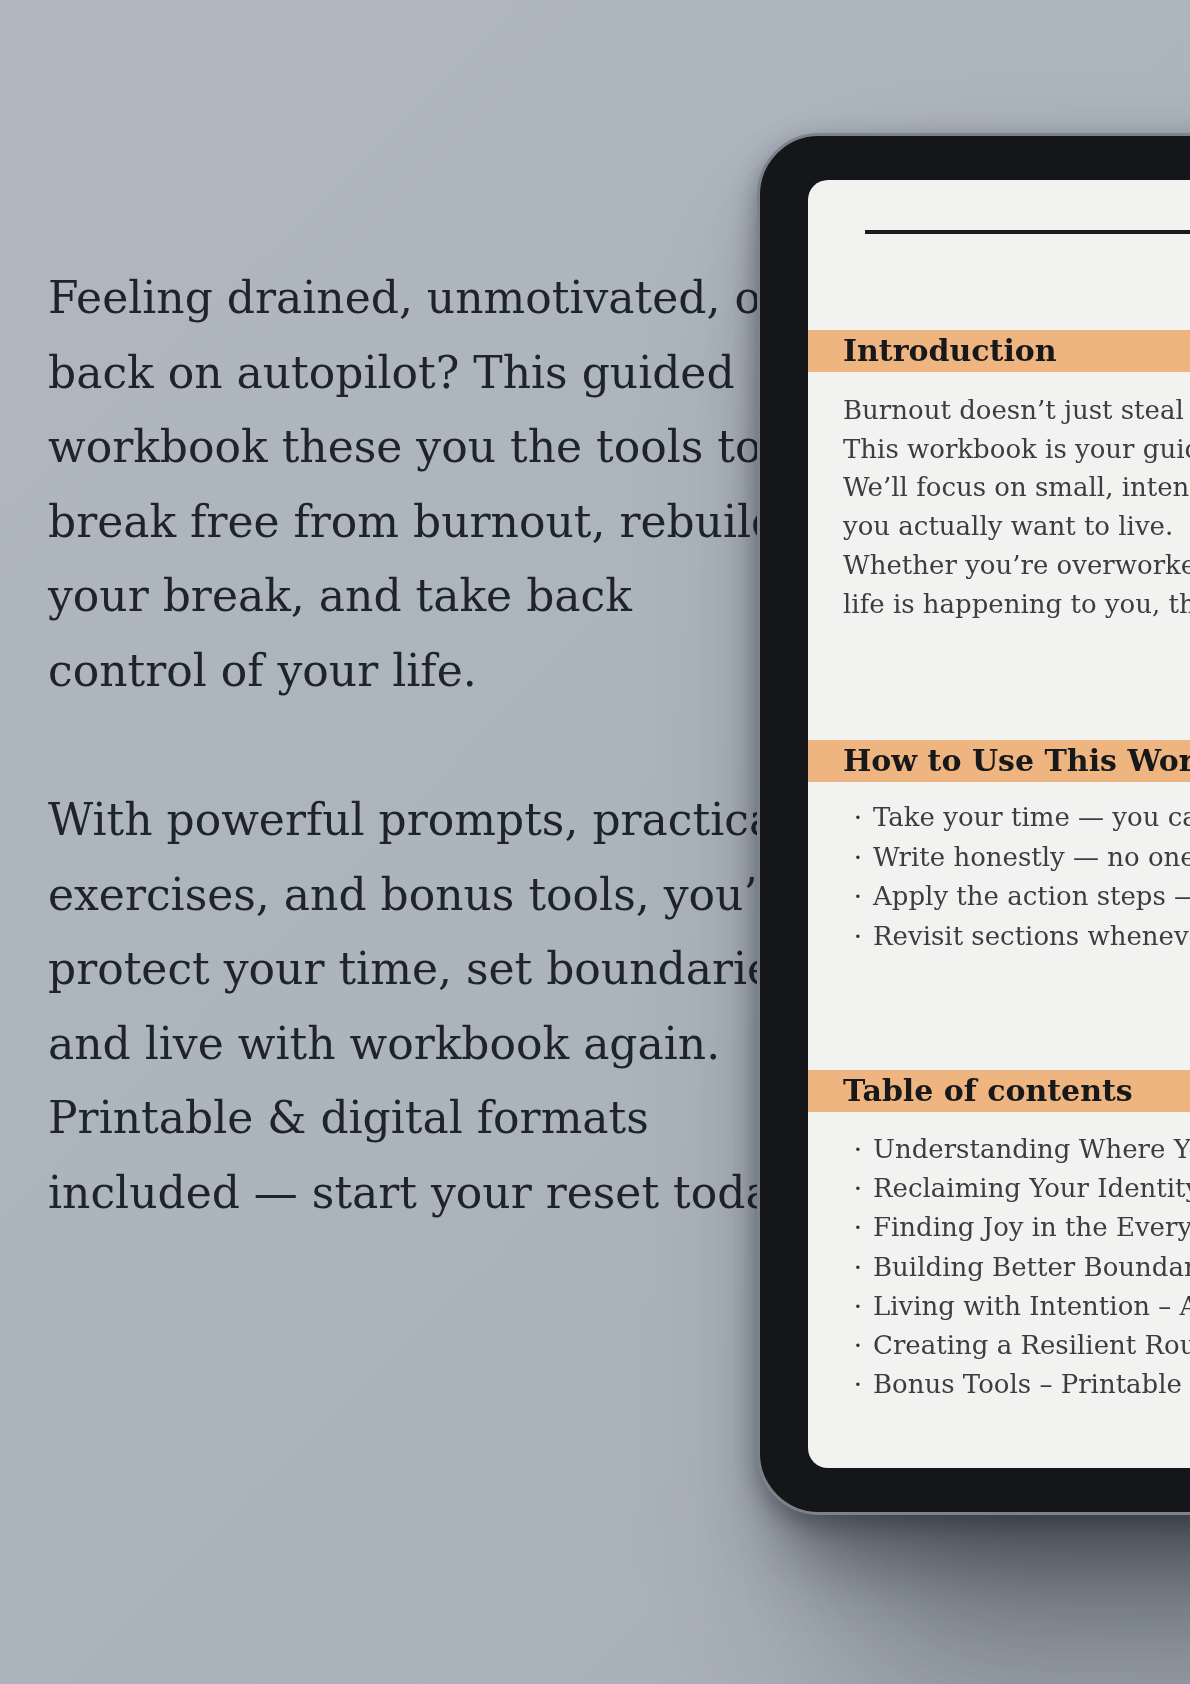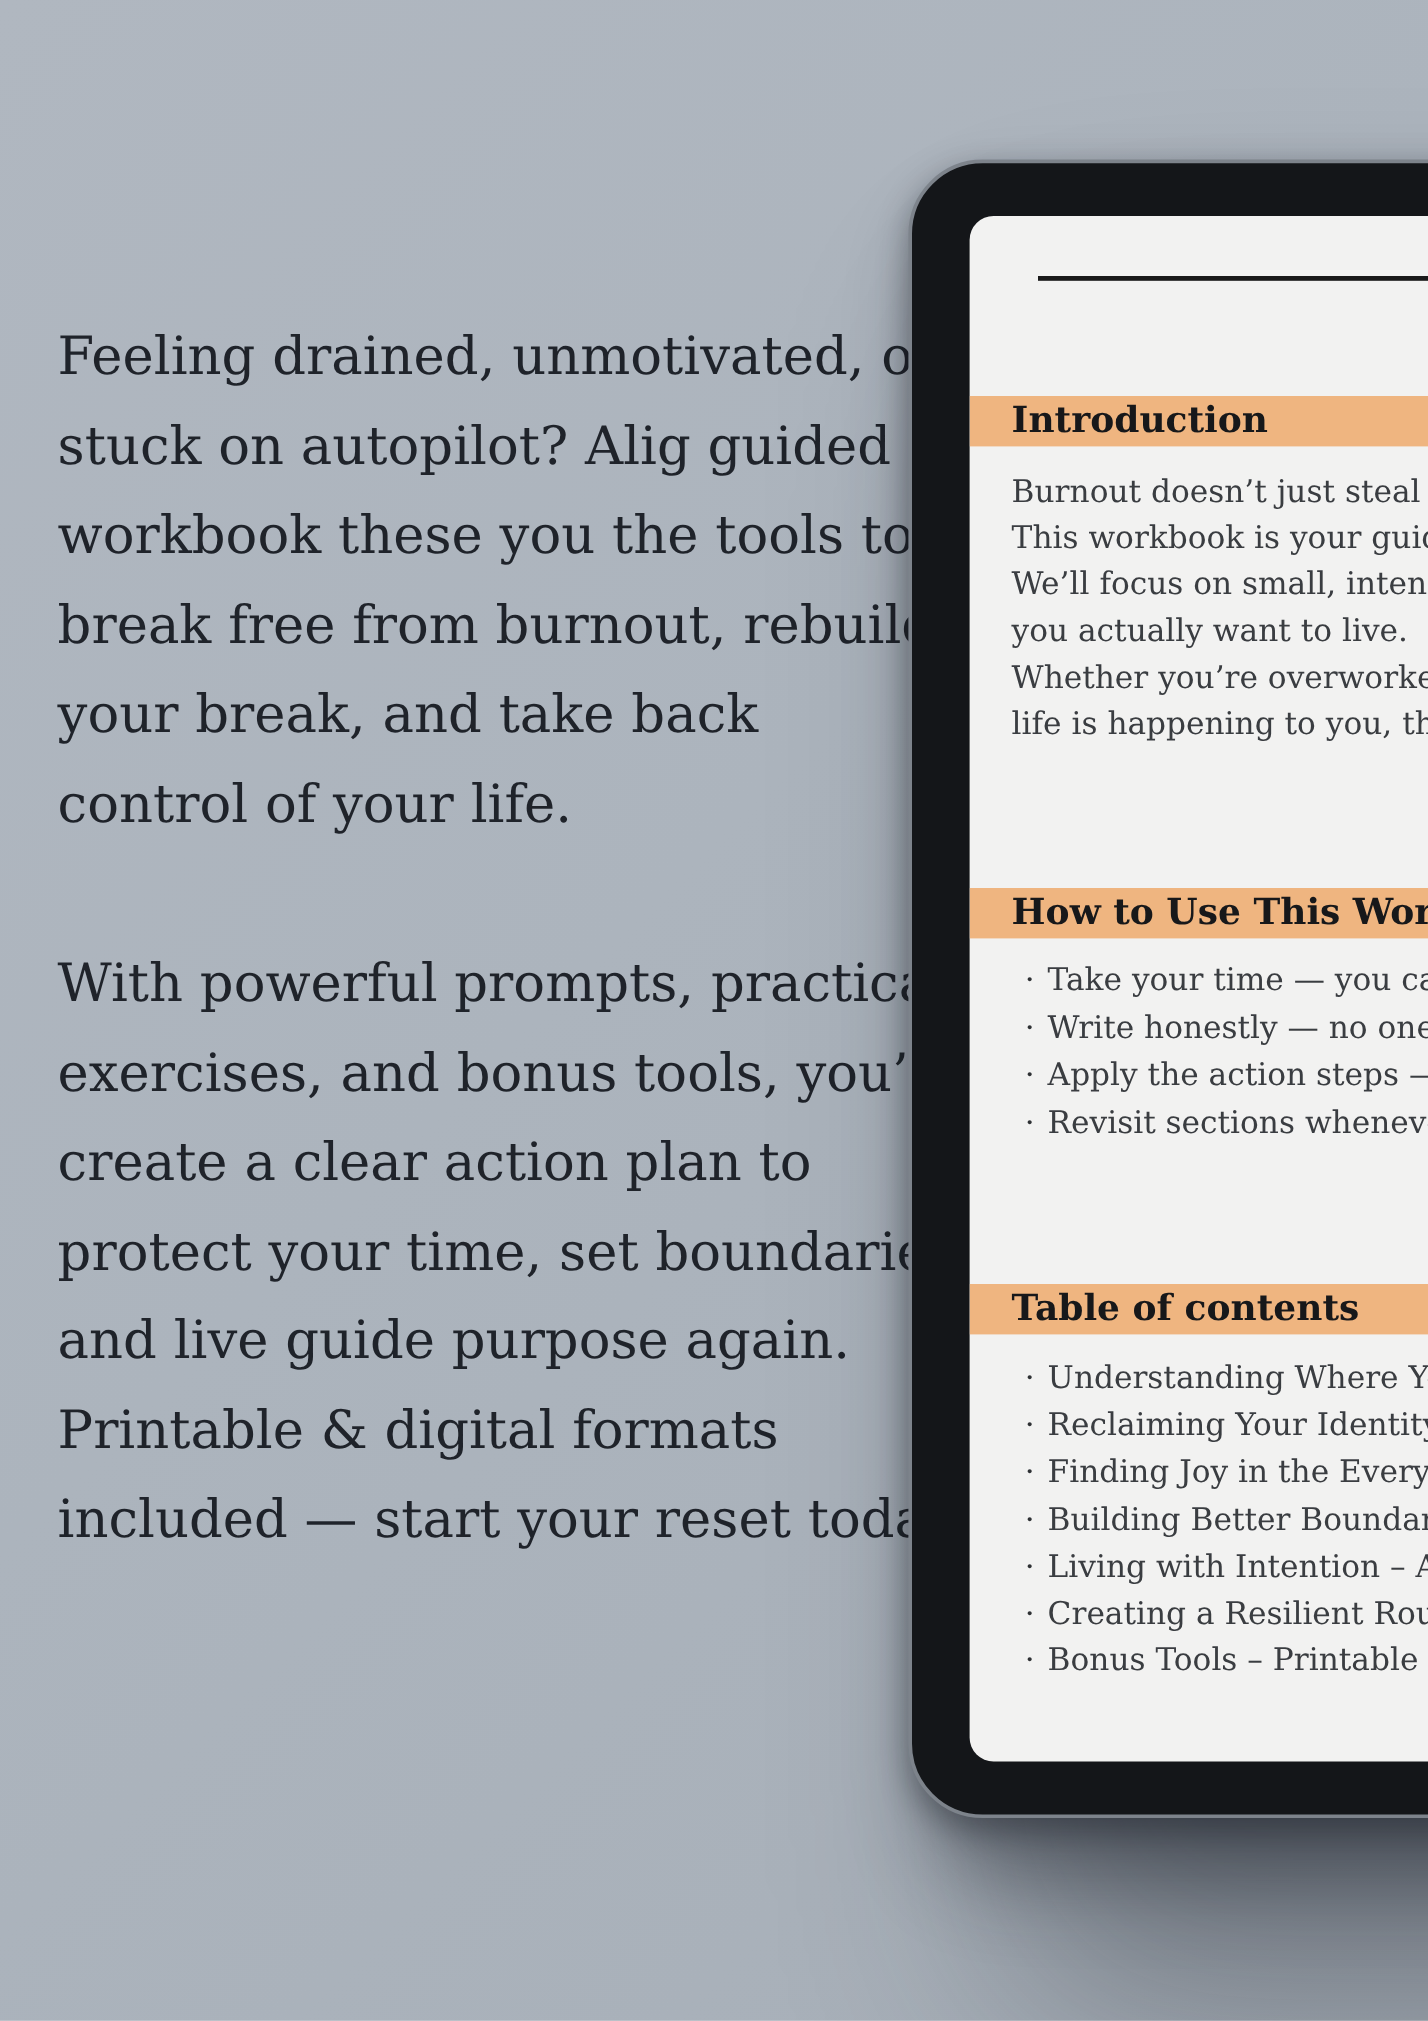--- a/index.html
+++ b/index.html
@@ -62,32 +62,31 @@
   .toc-bullets .b-row { line-height: 39.2px; }
   .b-row { display: flex; }
   .b-dot { width: 30px; text-align: center; flex: 0 0 30px; color: #2e3134; }
 </style>
 </head>
 <body>
 
 <div class="left-copy">
   <div class="para para-1">
     <div>Feeling drained, unmotivated, or</div>
-    <div>stuck on autopilot? Alig guided</div>
+    <div>back on autopilot? This guided</div>
     <div>workbook these you the tools to</div>
     <div>break free from burnout, rebuild</div>
     <div>your break, and take back</div>
     <div>control of your life.</div>
   </div>
   <div class="para para-2">
     <div>With powerful prompts, practical</div>
     <div>exercises, and bonus tools, you’ll</div>
-    <div>create a clear action plan to</div>
     <div>protect your time, set boundaries,</div>
-    <div>and live guide purpose again.</div>
+    <div>and live with workbook again.</div>
     <div>Printable &amp; digital formats</div>
     <div>included — start your reset today.</div>
   </div>
 </div>
 
 <div class="tablet">
   <div class="screen">
 
     <div class="page-rule"></div>
 

